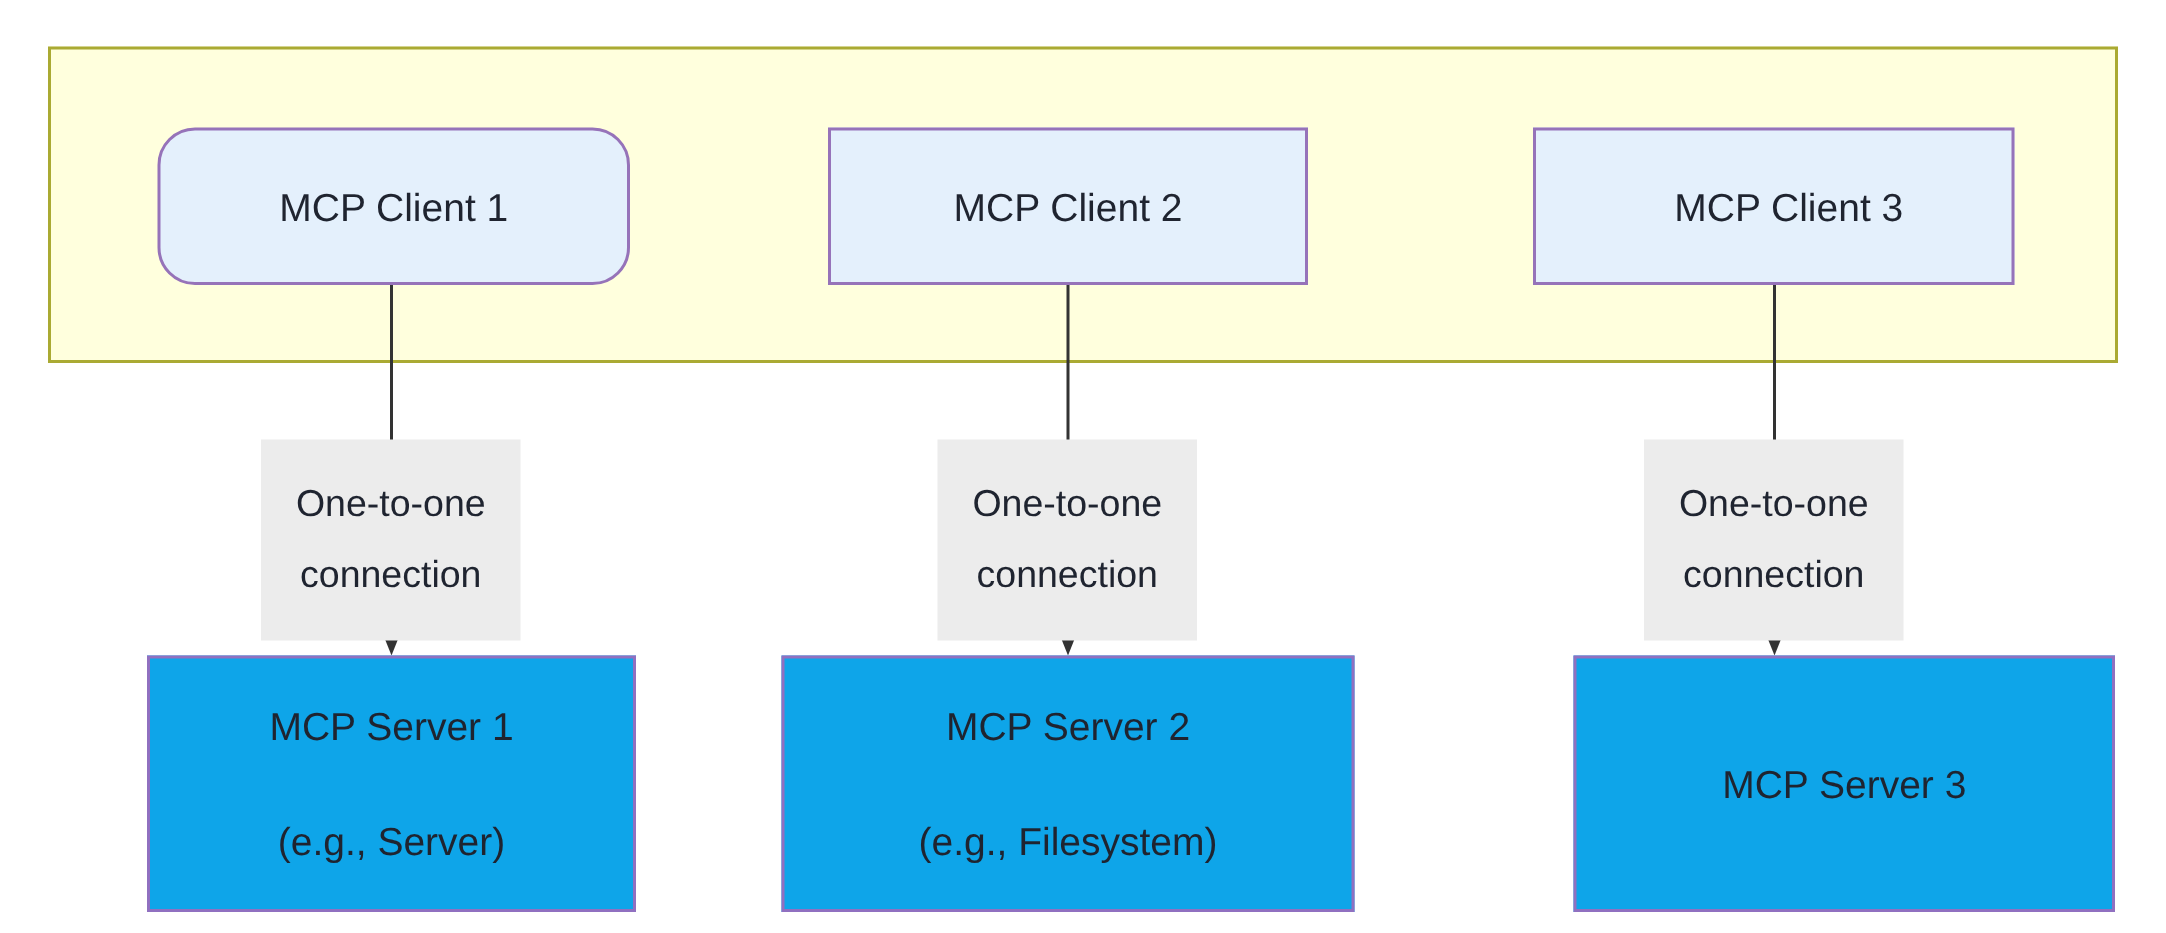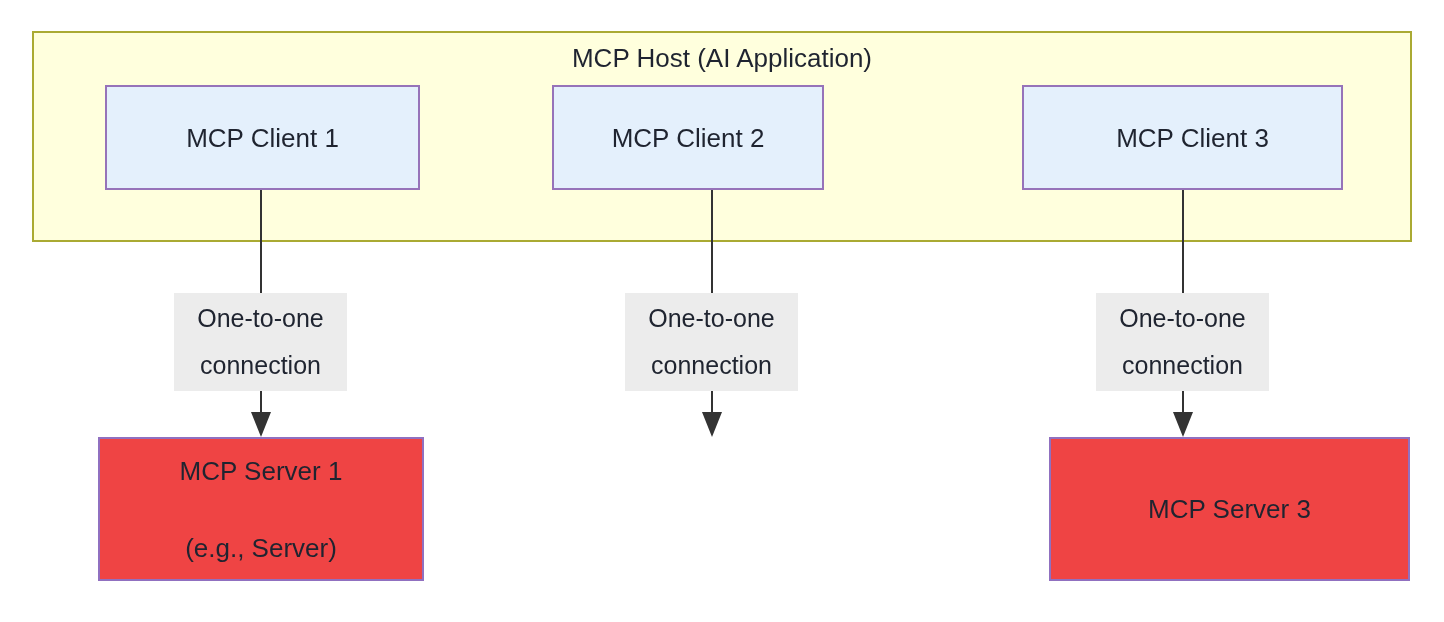--- a/index.html
+++ b/index.html
@@ -57,30 +57,30 @@
     align-items: center;
     justify-content: center;
   }
   .client-box .node-label {
     font-size: 26px;
     line-height: 32px;
     text-align: center;
     color: #1f2430;
     white-space: nowrap;
   }
-  #client-0 { left: 105px; width: 315px; }
-  #client-1 { left: 552px; width: 272px; }
+  #client-0 { left: 105px; width: 315px; border-radius: 25px; }
+  #client-1 { left: 552px; width: 320px; }
   #client-2 { left: 1022px; width: 321px; padding-left: 20px; }
 
   
   .server-box {
     position: absolute;
     top: 437px;
-    height: 144px;
-    background: #ef4444;
+    height: 171px;
+    background: #0ea5e9;
     border: 2px solid #9070c0;
     box-sizing: border-box;
     display: flex;
     flex-direction: column;
     align-items: center;
     justify-content: center;
     gap: 39px;
   }
   .server-box .node-label,
   .server-box .node-sublabel {
@@ -110,40 +110,39 @@
   }
   .edge-arrow {
     fill: #333333;
     stroke: none;
   }
 
   
   .edge-label {
     position: absolute;
     background: #ececec;
-    padding: 2px 6px;
+    padding: 20px 6px;
     box-sizing: border-box;
     text-align: center;
     font-size: 25px;
     line-height: 47px;
     color: #1f2430;
     white-space: nowrap;
   }
   .edge-label .ell-line { display: block; }
   #edge-label-0 { left: 174px; top: 293px; width: 173px; }
   #edge-label-1 { left: 625px; top: 293px; width: 173px; }
   #edge-label-2 { left: 1096px; top: 293px; width: 173px; }
 </style>
 </head>
 <body>
 
 <div id="canvas">
 
   <div class="host-box"></div>
-  <div class="host-title">MCP Host (AI Application)</div>
 
   <div class="client-box" id="client-0">
     <span class="node-label">MCP Client 1</span>
   </div>
   <div class="client-box" id="client-1">
     <span class="node-label">MCP Client 2</span>
   </div>
   <div class="client-box" id="client-2">
     <span class="node-label">MCP Client 3</span>
   </div>
@@ -173,17 +172,21 @@
   </div>
   <div class="edge-label" id="edge-label-2">
     <span class="ell-line">One-to-one</span>
     <span class="ell-line">connection</span>
   </div>
 
   <div class="server-box" id="server-0">
     <span class="node-label">MCP Server 1</span>
     <span class="node-sublabel">(e.g., Server)</span>
   </div>
+  <div class="server-box" id="server-1">
+    <span class="node-label">MCP Server 2</span>
+    <span class="node-sublabel">(e.g., Filesystem)</span>
+  </div>
   <div class="server-box" id="server-2">
     <span class="node-label">MCP Server 3</span>
   </div>
 
 </div>
 
 </body></html>

